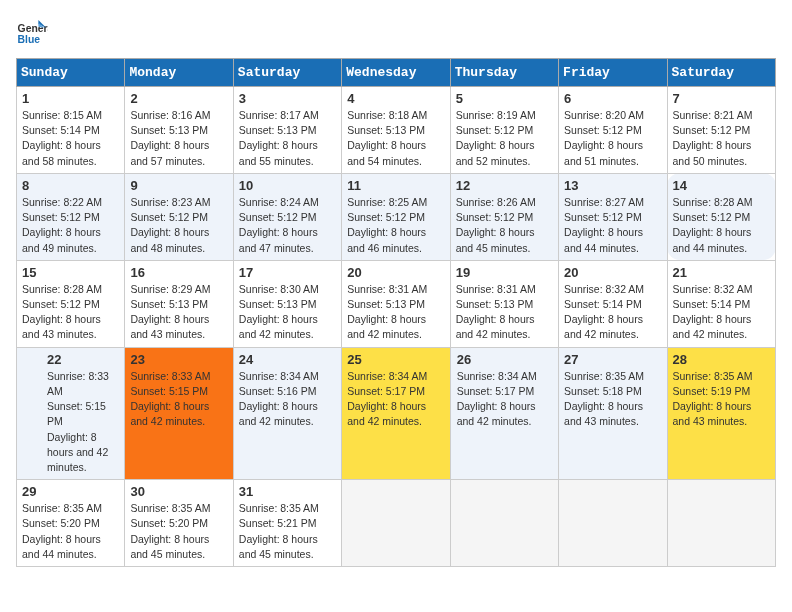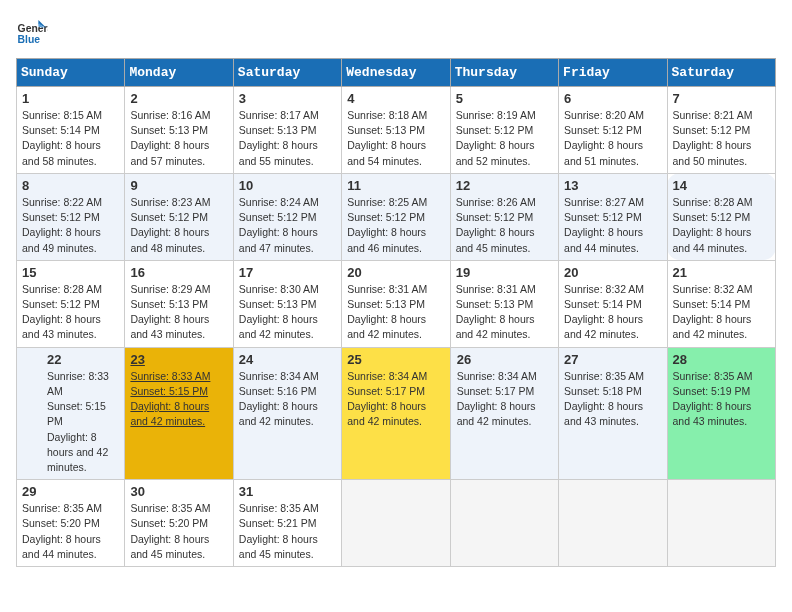--- a/index.html
+++ b/index.html
@@ -278,21 +278,21 @@
       </tr>
       <tr>
         <td style="background: rgb(238, 243, 250); padding-left: 30px;">
           <span class="day-number">22</span>
           <div class="day-info">
             <span>Sunrise: 8:33 AM</span><br>
             <span>Sunset: 5:15 PM</span><br>
             <span>Daylight: 8 hours and 42 minutes.</span>
           </div>
         </td>
-        <td style="background: #eab308; text-decoration: underline;">
+        <td style="background: #f97316;">
           <span class="day-number">23</span>
           <div class="day-info">
             <span>Sunrise: 8:33 AM</span><br>
             <span>Sunset: 5:15 PM</span><br>
             <span>Daylight: 8 hours and 42 minutes.</span>
           </div>
         </td>
         <td style="background: rgb(238, 243, 250);">
           <span class="day-number">24</span>
           <div class="day-info">
@@ -318,21 +318,21 @@
           </div>
         </td>
         <td style="background: rgb(238, 243, 250);">
           <span class="day-number">27</span>
           <div class="day-info">
             <span>Sunrise: 8:35 AM</span><br>
             <span>Sunset: 5:18 PM</span><br>
             <span>Daylight: 8 hours and 43 minutes.</span>
           </div>
         </td>
-        <td style="background: #86efac;">
+        <td style="background: #fde047;">
           <span class="day-number">28</span>
           <div class="day-info">
             <span>Sunrise: 8:35 AM</span><br>
             <span>Sunset: 5:19 PM</span><br>
             <span>Daylight: 8 hours and 43 minutes.</span>
           </div>
         </td>
       </tr>
       <tr>
         <td>

